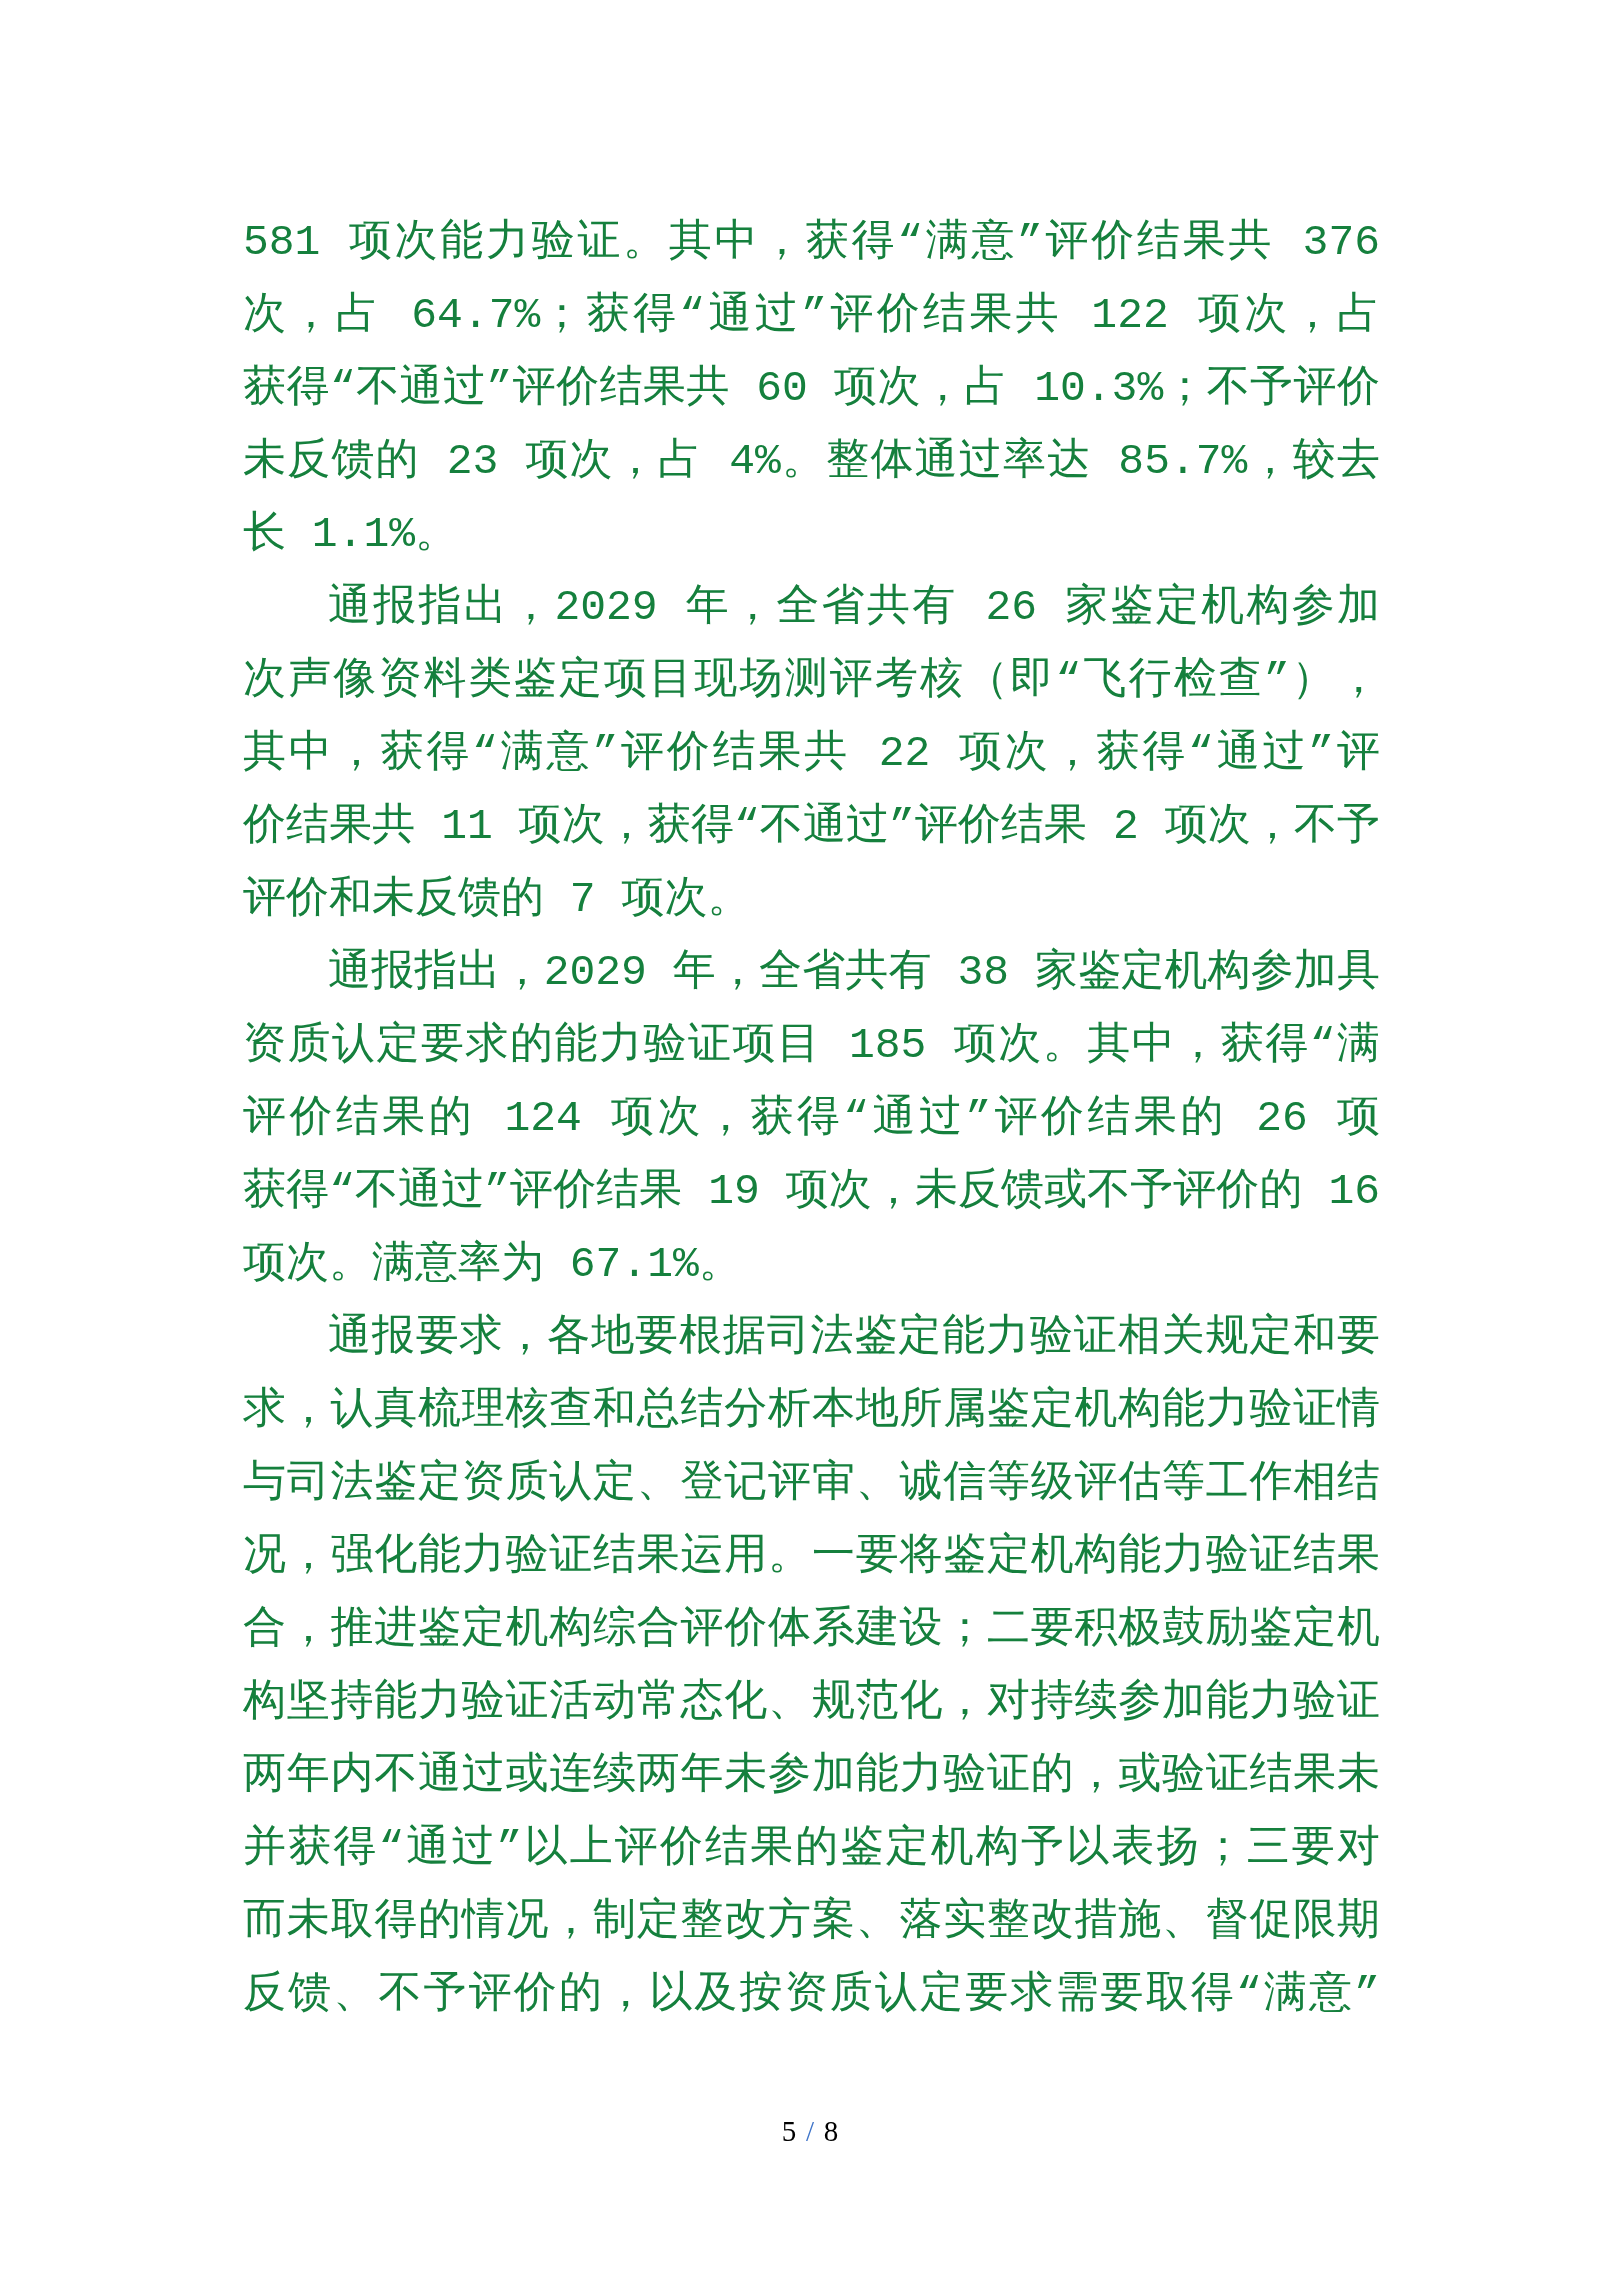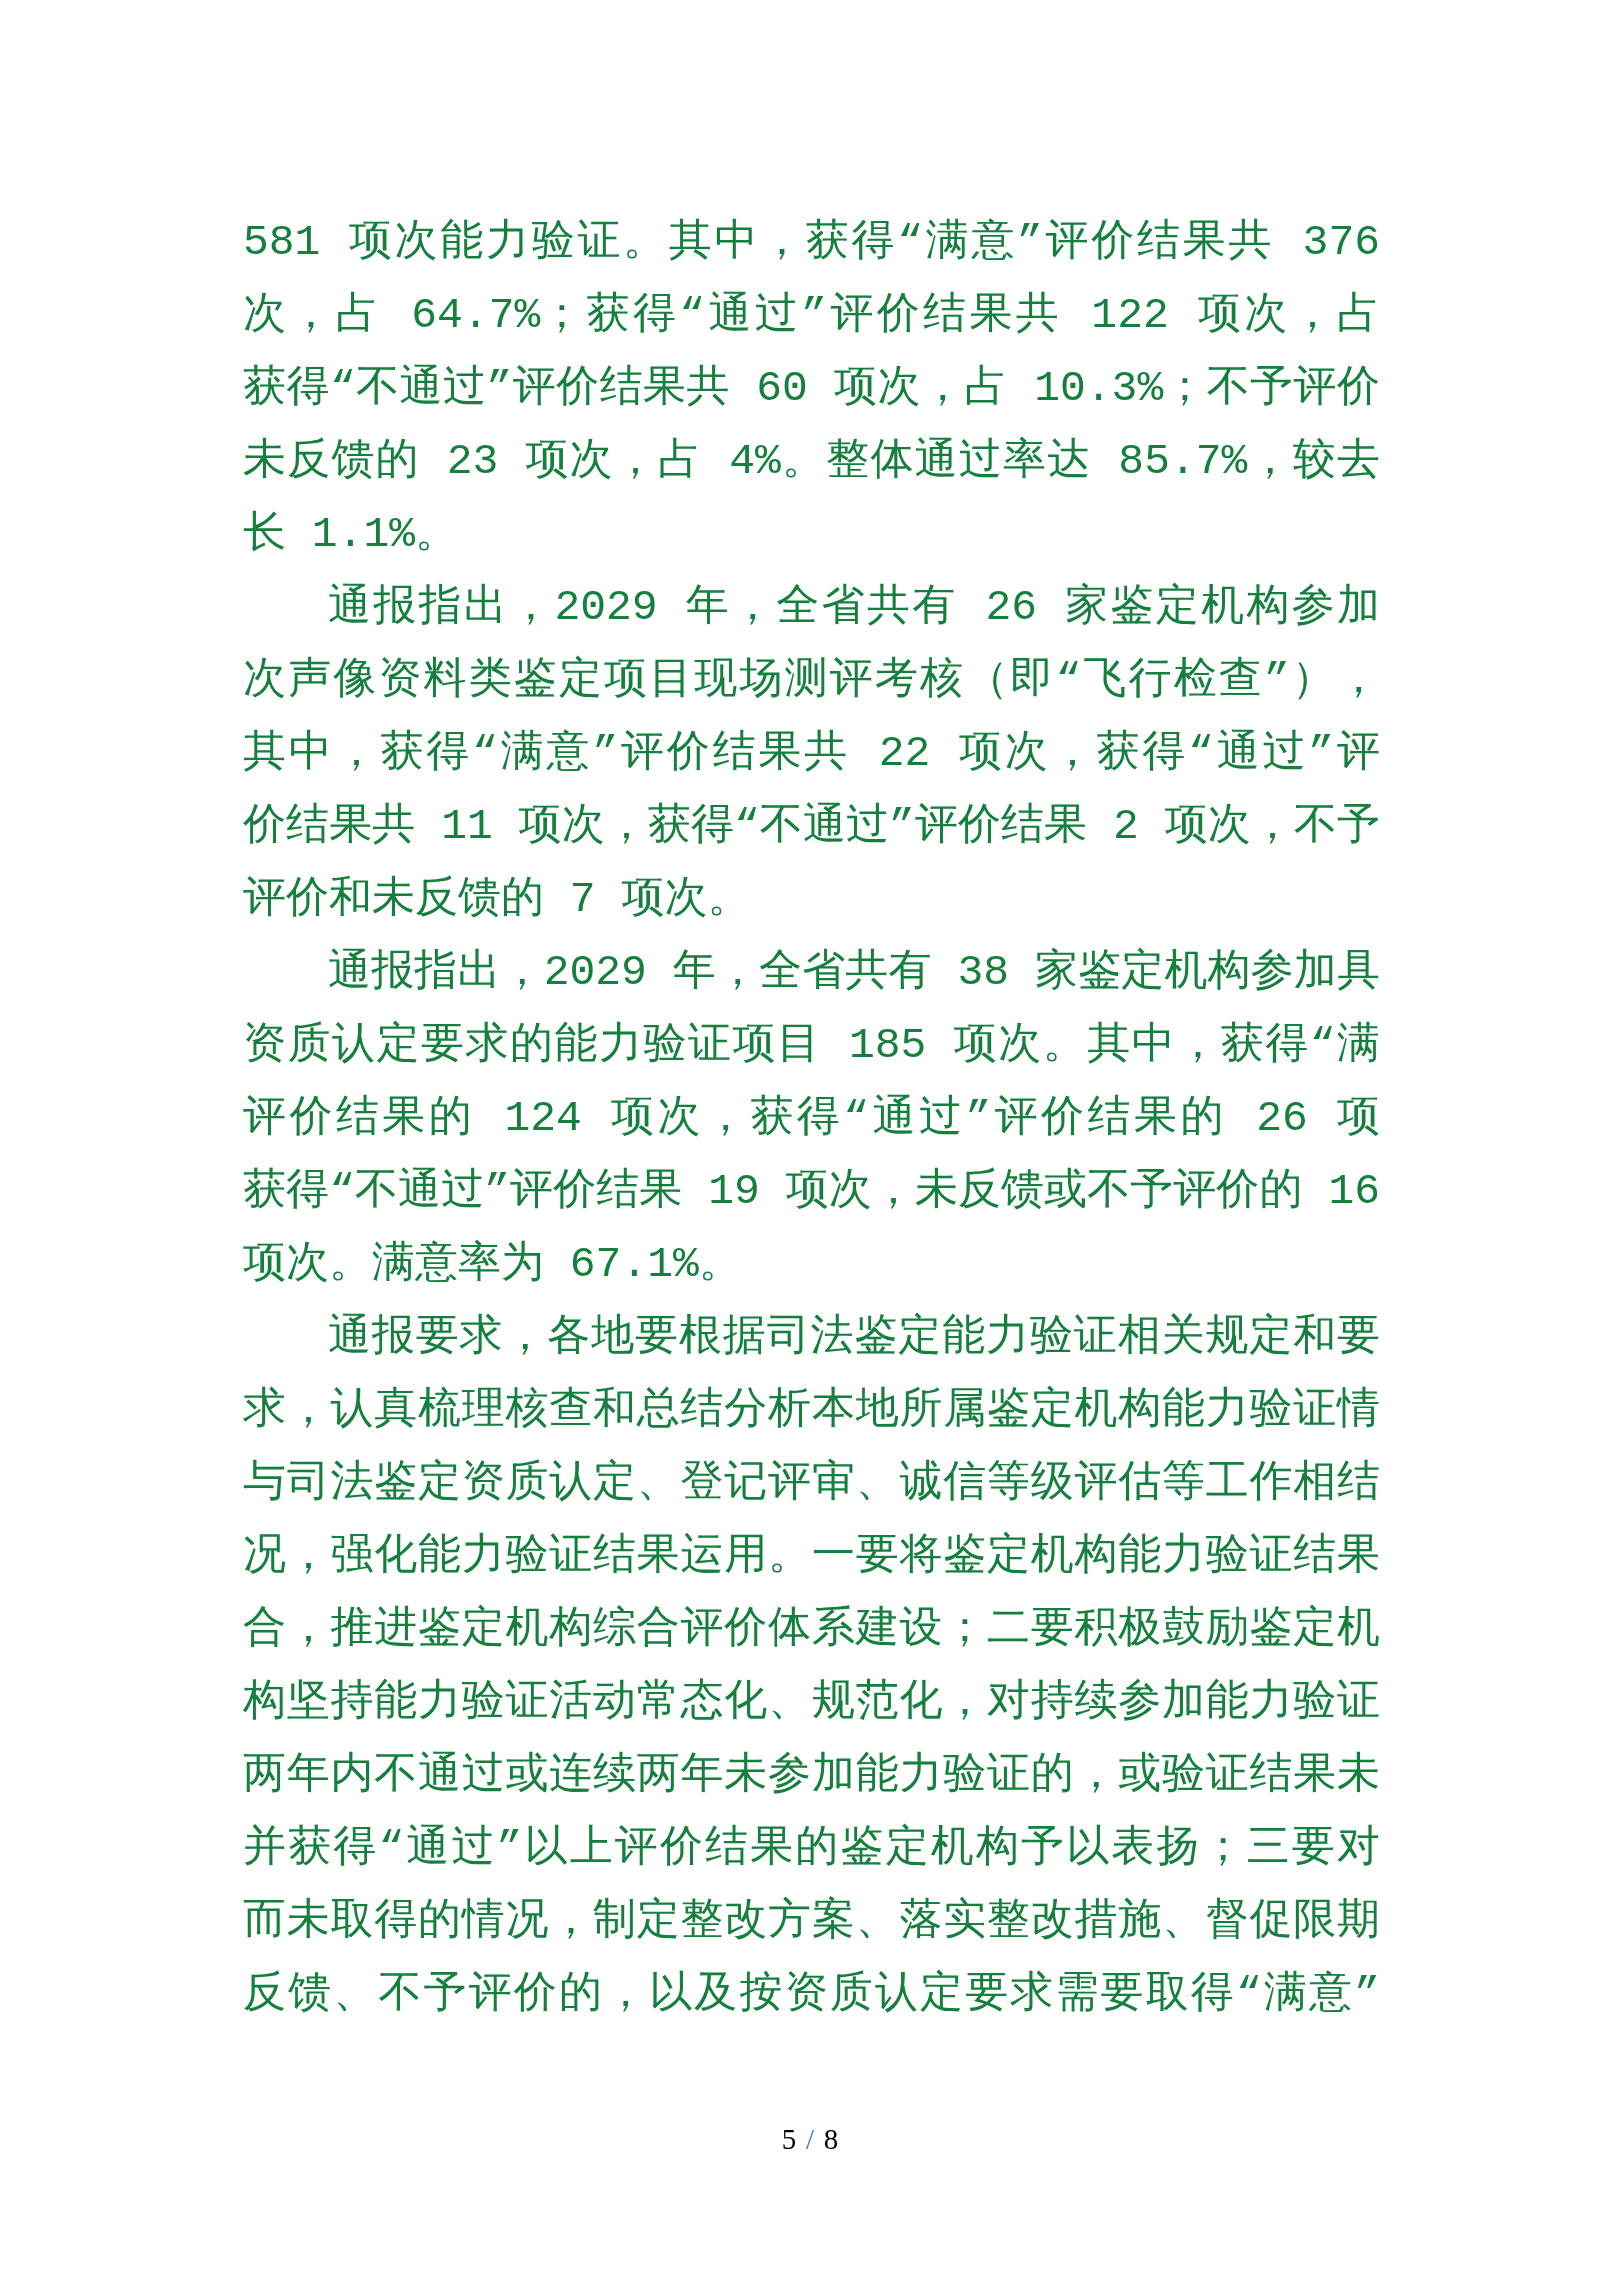--- a/index.html
+++ b/index.html
@@ -35,21 +35,20 @@
   }
   .indent { text-indent: 85px; }
   .footer {
     position: absolute;
     left: 0; top: 2112px;
     width: 100%;
     text-align: center;
     font-size: 29px;
     line-height: 39px;
     color: #000000;
-    margin-top: 8px;
   }
   .footer .sep {
     color: #3e74c9;
     margin: 0 9.8px;
   }
 </style>
 </head>
 <body>
 
 <div class="page">

